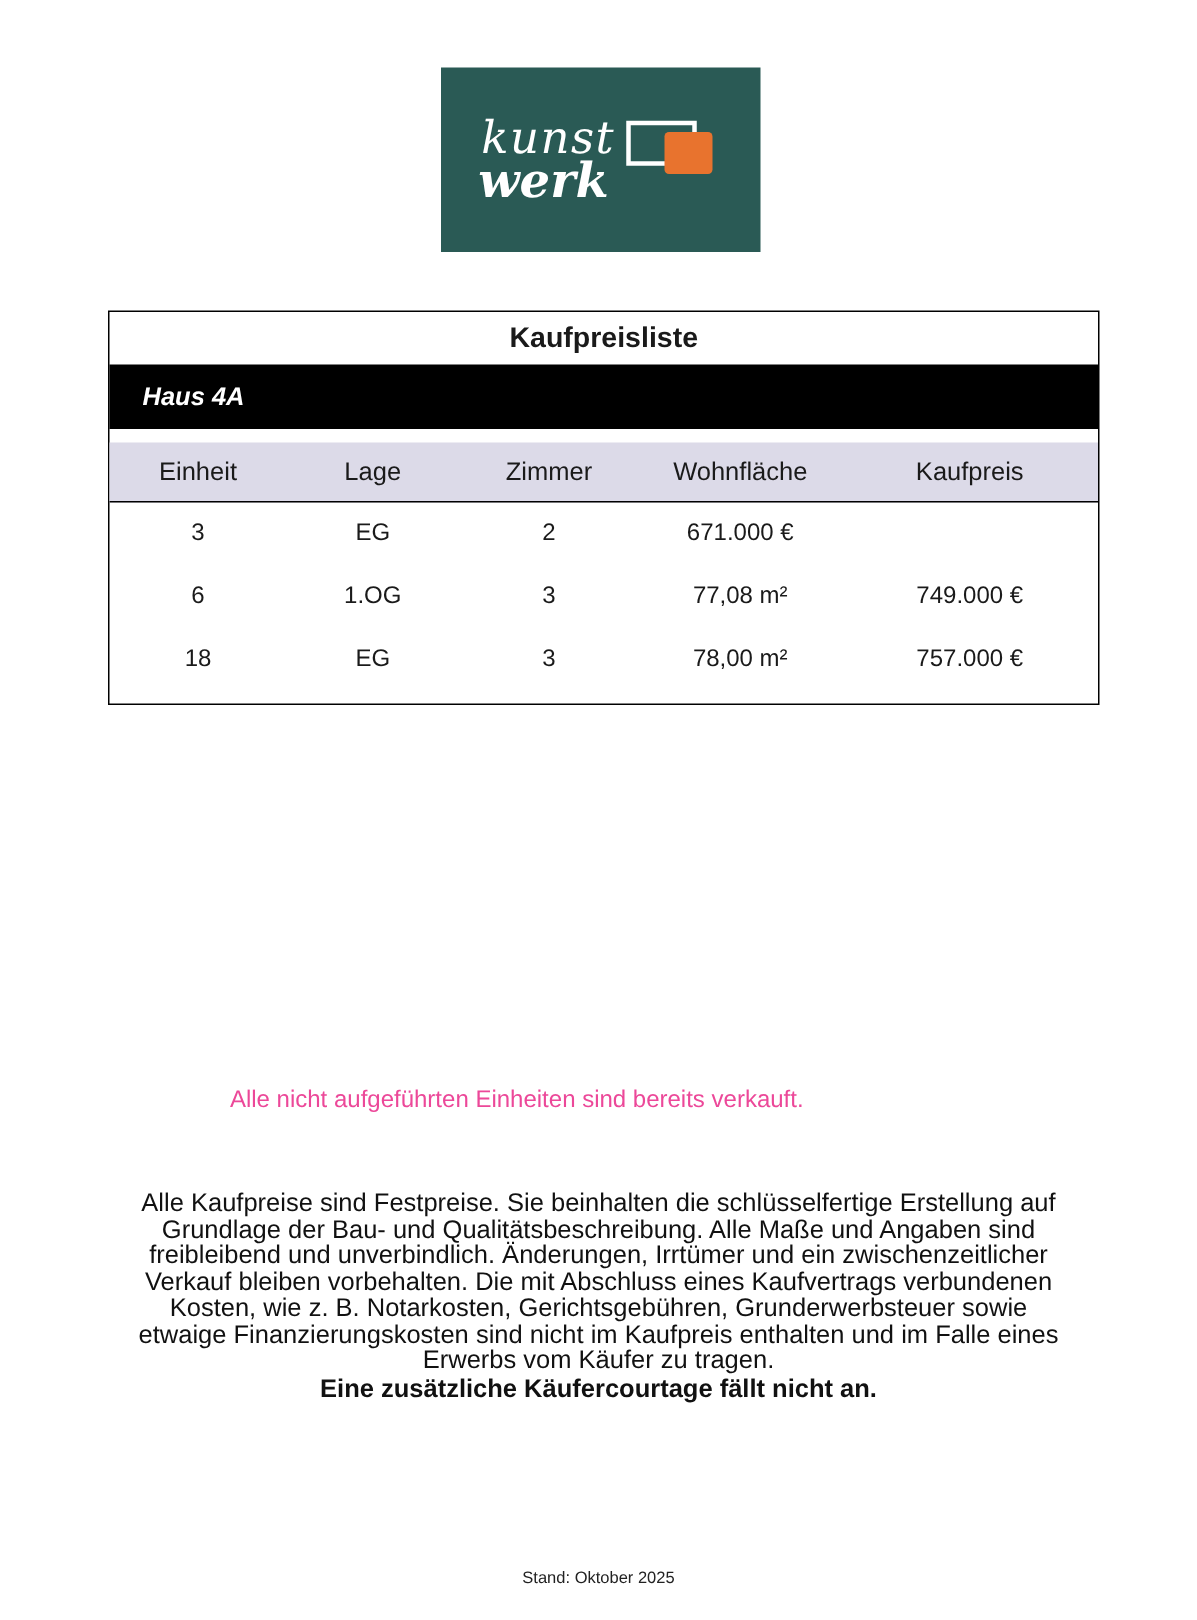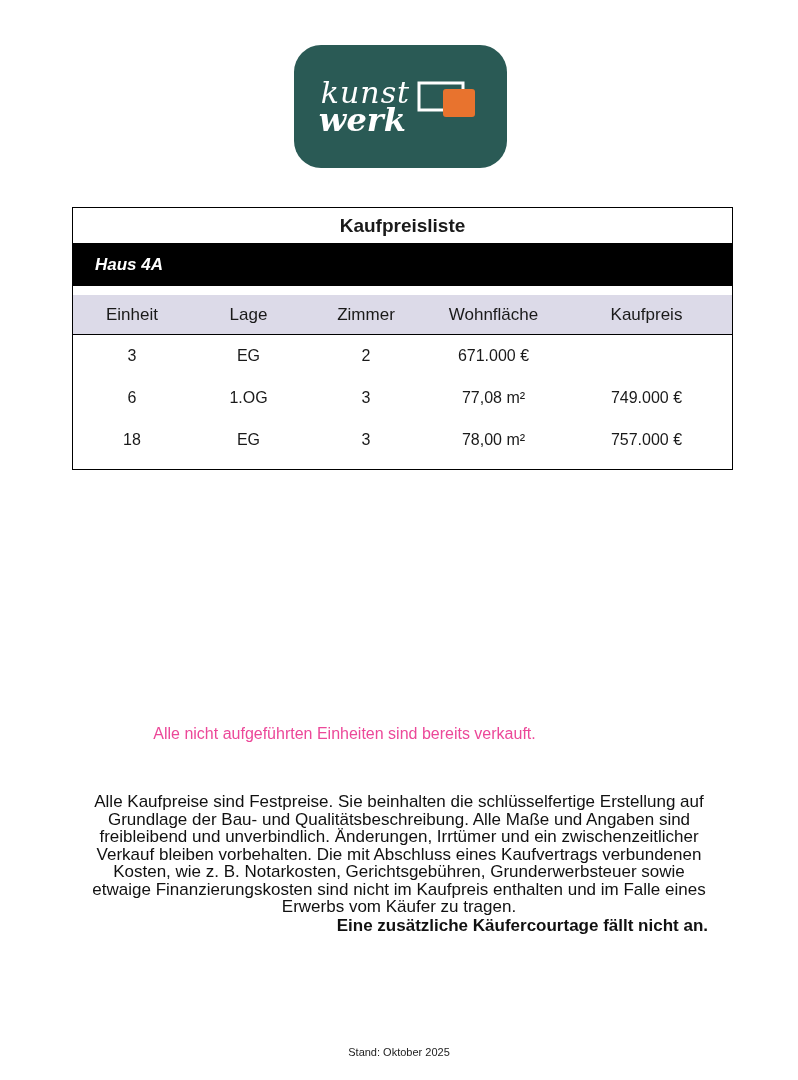--- a/index.html
+++ b/index.html
@@ -11,21 +11,21 @@
     background:#ffffff;
     font-family:"Liberation Sans", sans-serif;
     color:#1a1a1a;
     overflow:hidden;
   }
 
   
   .logo {
     position:absolute; left:294px; top:45px;
     width:213px; height:123px;
-    display:flex; align-items:center; justify-content:center;border-radius:27px;
+    display:flex; align-items:center; justify-content:center;
   }
   .logo-text { display:flex; flex-direction:column; line-height:1; }
   .logo-line1 {
     font-family:"DejaVu Serif", serif;
     font-style:italic; font-size:30px; color:#ffffff;
     letter-spacing:1px; margin-left:2px;
   }
   .logo-line2 {
     font-family:"DejaVu Serif", serif;
     font-style:italic; font-weight:bold; font-size:32px; color:#ffffff;
@@ -71,21 +71,21 @@
 
   
   .sold-note {
     position:absolute; left:0; top:725px; width:689px;
     text-align:center; font-size:16px; color:#ec4899;
   }
   .disclaimer {
     position:absolute; left:90px; top:793px; width:618px;
     text-align:center; font-size:17px; line-height:17.5px; color:#111;
   }
-  .disclaimer .bold-line { font-weight:bold; margin-top:1px;text-align:right; }
+  .disclaimer .bold-line { font-weight:bold; margin-top:1px; }
 
   .footer-stand {
     position:absolute; left:0; top:1046px; width:798px;
     text-align:center; font-size:11px; color:#222;
   }
 </style>
 </head>
 <body>
 
 <div class="page">

